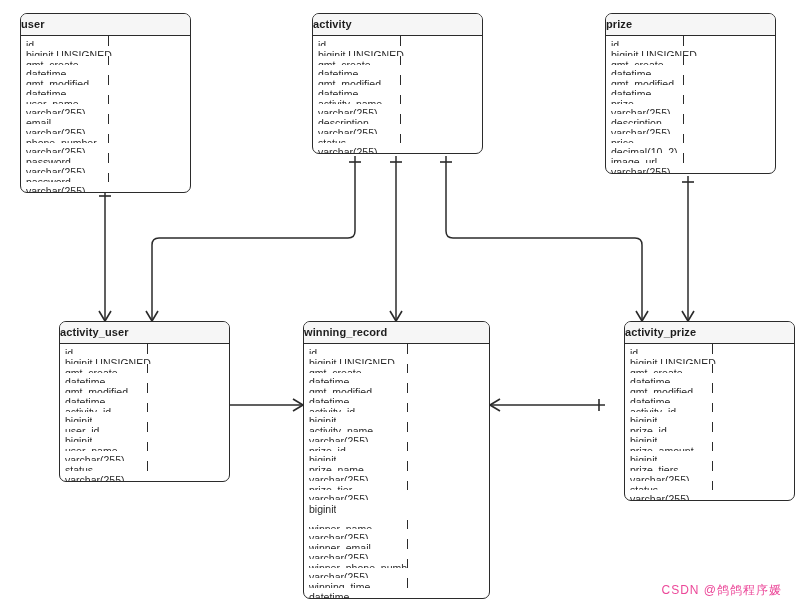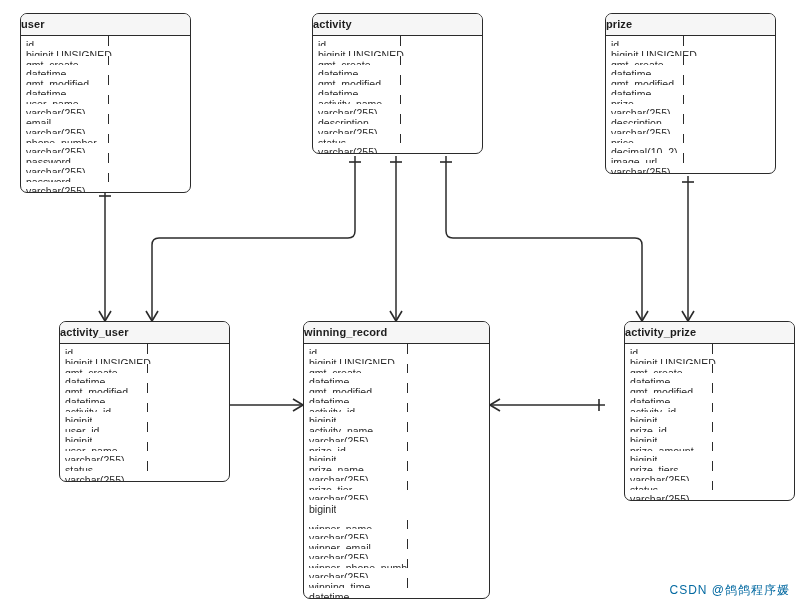--- a/index.html
+++ b/index.html
@@ -76,24 +76,24 @@
   
   .w-user .col-name      { width: 88px; }
   .w-activity .col-name  { width: 88px; }
   .w-prize .col-name     { width: 78px; }
   .w-au .col-name        { width: 88px; }
   .w-wr .col-name        { width: 104px; }
   .w-ap .col-name        { width: 88px; }
 
   .watermark {
     position: absolute;
-    right: 12px;
+    right: 20px;
     bottom: 6px;
     font-size: 12px;
-    color: #0369a1;
+    color: #ec4899;
     letter-spacing: 1px;
     user-select: none;
     white-space: nowrap;
   }
 </style>
 </head>
 <body>
 
 <div id="canvas">
 

